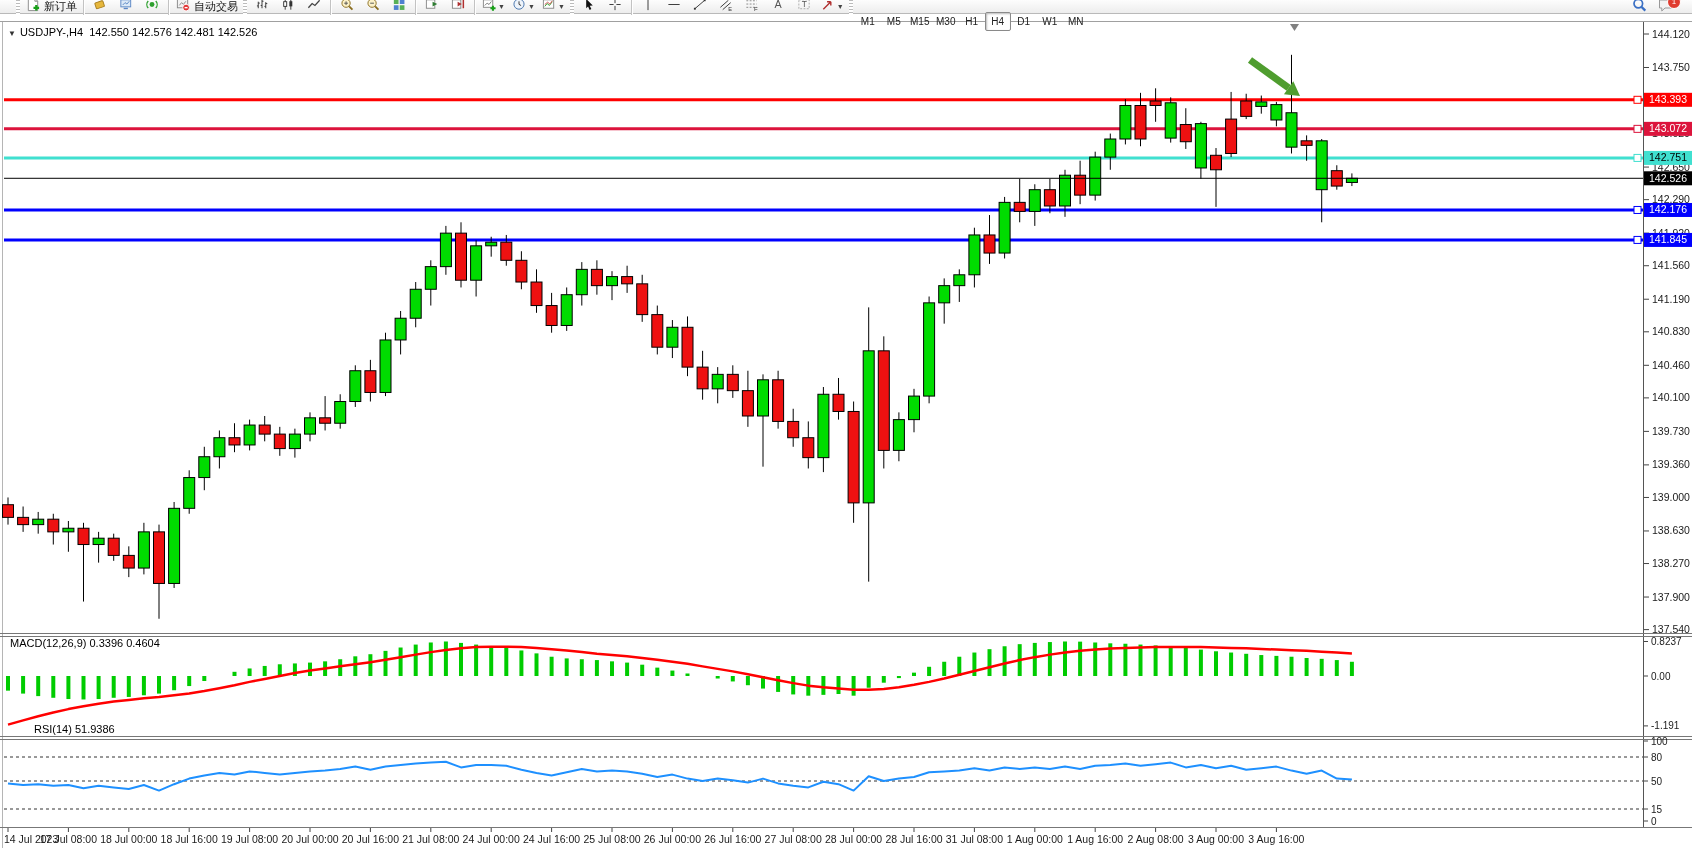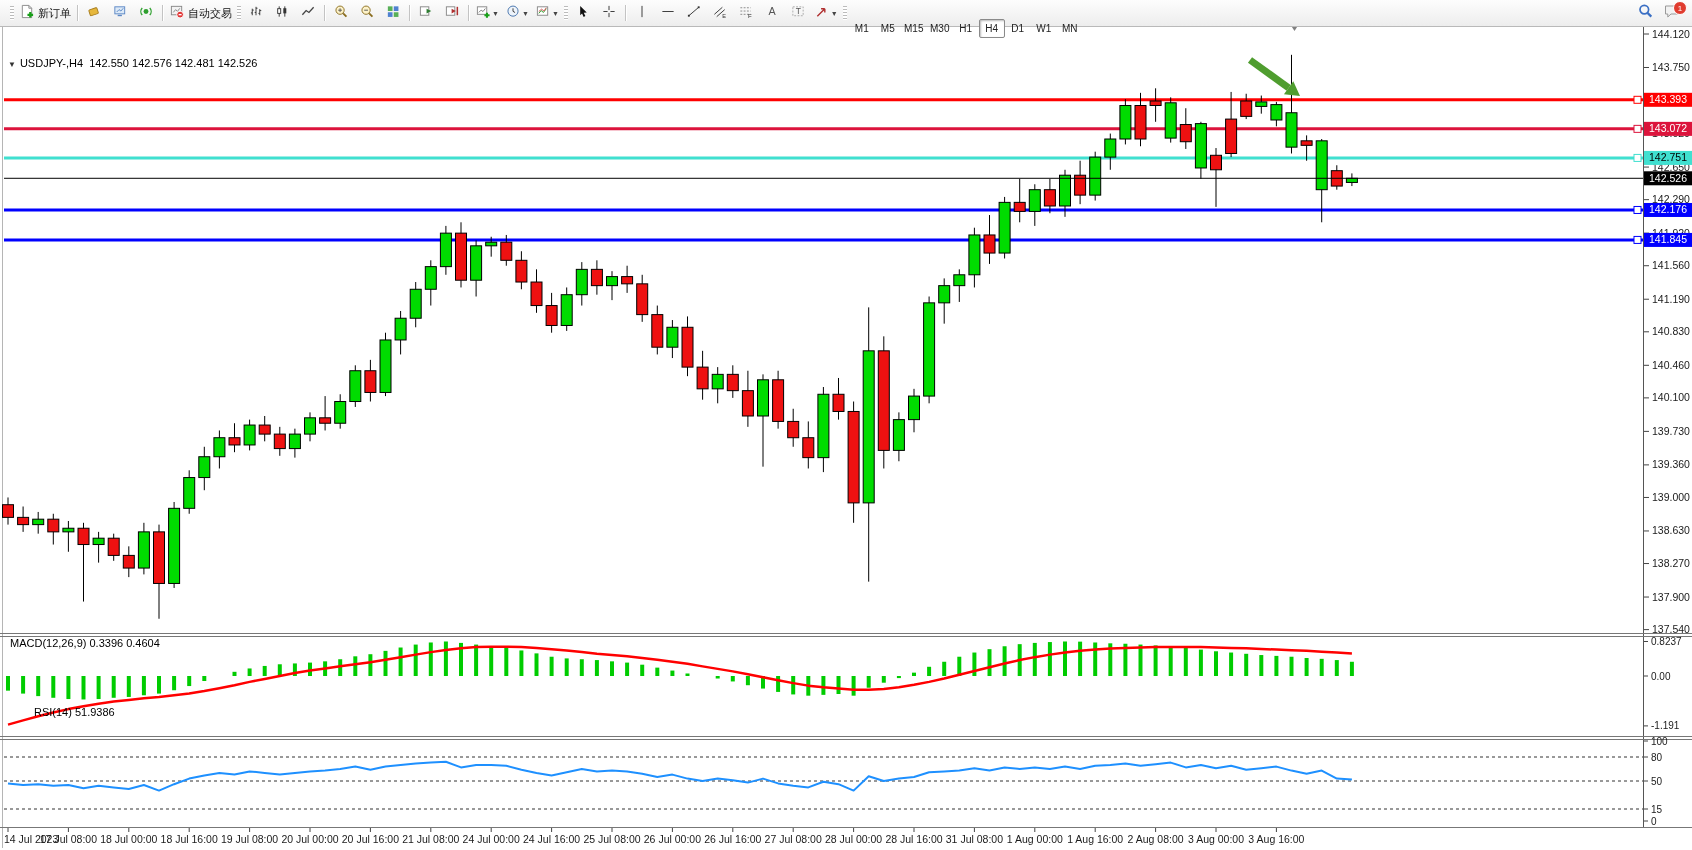--- a/index.html
+++ b/index.html
@@ -1,40 +1,40 @@
 <!DOCTYPE html>
 <html><head>
 <meta charset="utf-8">
 <style>
   html,body{margin:0;padding:0;background:#e8e8e8;font-family:"Liberation Sans",sans-serif;}
   #app{position:relative;width:1692px;height:850px;background:#ffffff;overflow:hidden;}
   
-  #toolbar{position:absolute;left:0;top:0;width:1692px;height:27px;
+  #toolbar{position:absolute;left:0;top:0;width:1692px;height:14px;
     background:linear-gradient(#fdfdfd,#ededed);border-bottom:1px solid #b9b9b9;
-    display:flex;align-items:center;padding:0 8px;box-sizing:border-box;z-index:30;}
+    display:flex;align-items:center;padding:0 14px;box-sizing:border-box;z-index:30;}
   .tb-btn{display:inline-flex;align-items:center;justify-content:center;height:18px;min-width:20px;
     padding:0 2px;border:1px solid transparent;border-radius:2px;cursor:default;}
   .tb-btn .lbl{font-size:11px;color:#111;margin-left:3px;white-space:nowrap;}
   .tb-sep{width:1px;height:16px;background:#c3c3c3;margin:0 3px;box-shadow:1px 0 0 #fff;}
   .grip{width:4px;height:14px;margin:0 2px;background:repeating-linear-gradient(#bbb 0 1px,#fff 1px 3px);}
   .caret{font-size:7px;color:#444;margin-left:1px;}
   .tf-btn{font-size:10px;color:#222;min-width:24px;height:17px;display:inline-flex;align-items:center;
     justify-content:center;border:1px solid transparent;border-radius:2px;margin-top:30px;}
   .tf-btn.active{background:#fff;border:1px solid #8a8a8a;box-shadow:inset 1px 1px 2px #bbb;}
   #tb-right{margin-left:auto;display:flex;align-items:center;}
   #notif-btn{position:relative;}
   #notif-badge{position:absolute;top:-3px;right:-4px;background:#e03c2f;color:#fff;font-size:8px;
     width:12px;height:12px;border-radius:7px;display:flex;align-items:center;justify-content:center;
     border:1px solid #fff;}
   
   .overlay{position:absolute;z-index:20;font-size:11px;color:#000;white-space:nowrap;}
-  #title-overlay{left:8px;top:26px;margin-top:31px;}
+  #title-overlay{left:8px;top:26px;}
   #title-overlay .tri{font-size:8px;color:#333;margin-right:4px;}
   #macd-label-overlay{left:10px;top:637px;}
-  #rsi-label-overlay{left:10px;top:706px;padding-left:24px;}
+  #rsi-label-overlay{left:10px;top:723px;padding-left:24px;}
   svg text{font-family:"Liberation Sans",sans-serif;}
   #chart-svg{position:absolute;left:0;top:0;z-index:10;}
 </style>
 </head>
 <body>
 <div id="app">
 
 <div id="toolbar">
   <span class="grip"></span>
 

